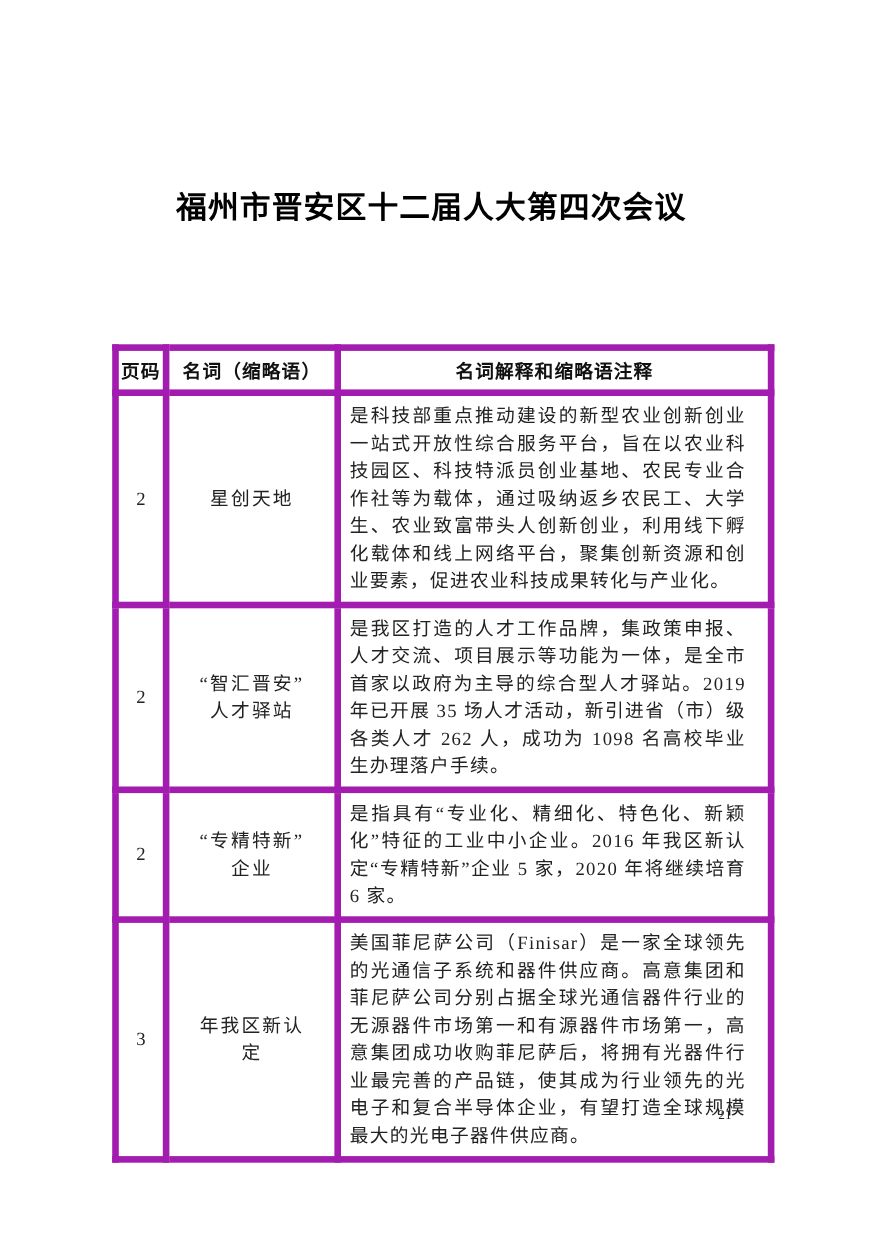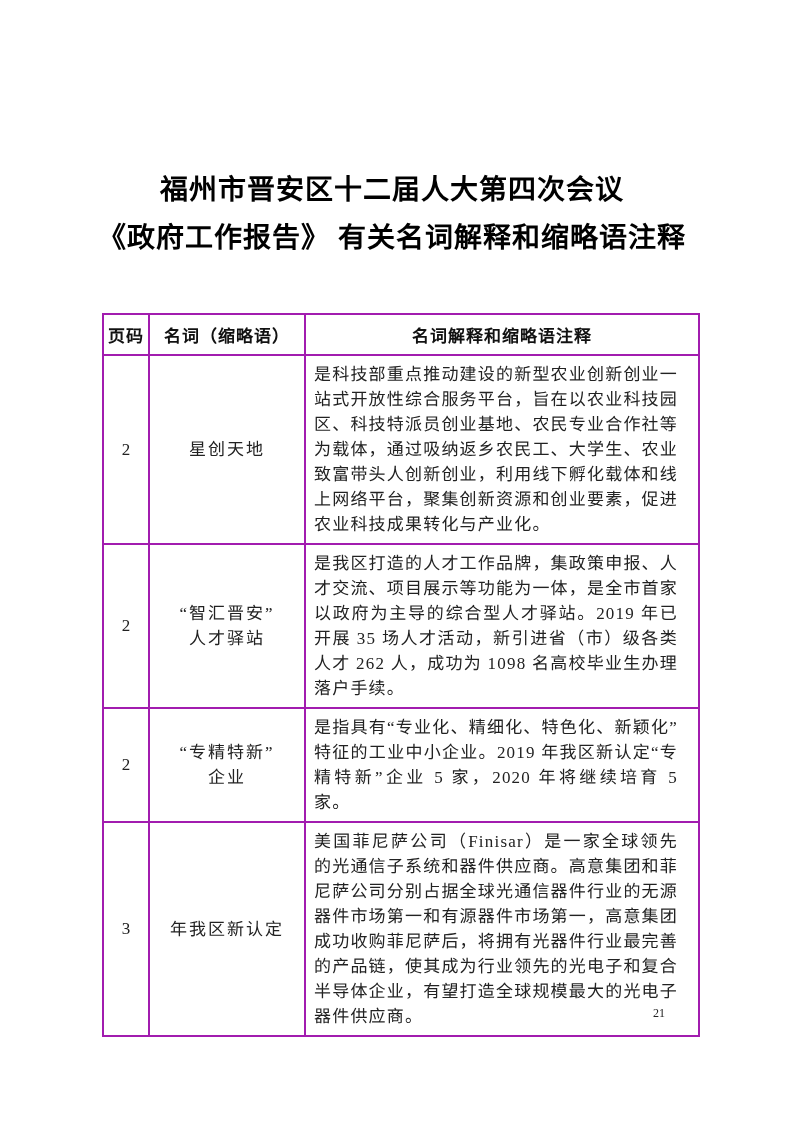--- a/index.html
+++ b/index.html
@@ -35,21 +35,21 @@
     position: absolute;
     left: 102px;
     top: 313px;
     width: 596px;
     border-collapse: collapse;
     table-layout: fixed;
     border: 2px solid #2a2a2a;
   }
   table.glossary th,
   table.glossary td {
-    border: 2px solid #a21caf;
+    border: 6px solid #a21caf;
     vertical-align: middle;
     box-sizing: border-box;
   }
   table.glossary th {
     font-family: "Liberation Sans", "DejaVu Sans", sans-serif;
     font-weight: bold;
     font-size: 17px;
     letter-spacing: 1px;
     height: 41px;
     text-align: center;
@@ -91,21 +91,20 @@
     color: #222;
   }
 </style>
 </head>
 <body>
 
 <div class="page">
 
   <div class="doc-title">
     <div>福州市晋安区十二届人大第四次会议</div>
-    <div>《政府工作报告》 有关名词解释和缩略语注释</div>
   </div>
 
   <table class="glossary">
     <colgroup>
       <col style="width:46px">
       <col style="width:156px">
       <col style="width:394px">
     </colgroup>
     <thead>
       <tr>
@@ -122,21 +121,21 @@
       </tr>
       <tr class="row-2">
         <td class="page-cell">2</td>
         <td class="term-cell">“智汇晋安”
 人才驿站</td>
         <td class="def-cell">是我区打造的人才工作品牌，集政策申报、人才交流、项目展示等功能为一体，是全市首家以政府为主导的综合型人才驿站。2019 年已开展 35 场人才活动，新引进省（市）级各类人才 262 人，成功为 1098 名高校毕业生办理落户手续。</td>
       </tr>
       <tr class="row-3">
         <td class="page-cell">2</td>
         <td class="term-cell">“专精特新”企业</td>
-        <td class="def-cell">是指具有“专业化、精细化、特色化、新颖化”特征的工业中小企业。2019 年我区新认定“专精特新”企业 5 家，2020 年将继续培育 5 家。</td>
+        <td class="def-cell">是指具有“专业化、精细化、特色化、新颖化”特征的工业中小企业。2016 年我区新认定“专精特新”企业 5 家，2020 年将继续培育 6 家。</td>
       </tr>
       <tr class="row-4">
         <td class="page-cell">3</td>
         <td class="term-cell">年我区新认定</td>
         <td class="def-cell">美国菲尼萨公司（Finisar）是一家全球领先的光通信子系统和器件供应商。高意集团和菲尼萨公司分别占据全球光通信器件行业的无源器件市场第一和有源器件市场第一，高意集团成功收购菲尼萨后，将拥有光器件行业最完善的产品链，使其成为行业领先的光电子和复合半导体企业，有望打造全球规模最大的光电子器件供应商。</td>
       </tr>
     </tbody>
   </table>
 
   <div class="page-number">21</div>

